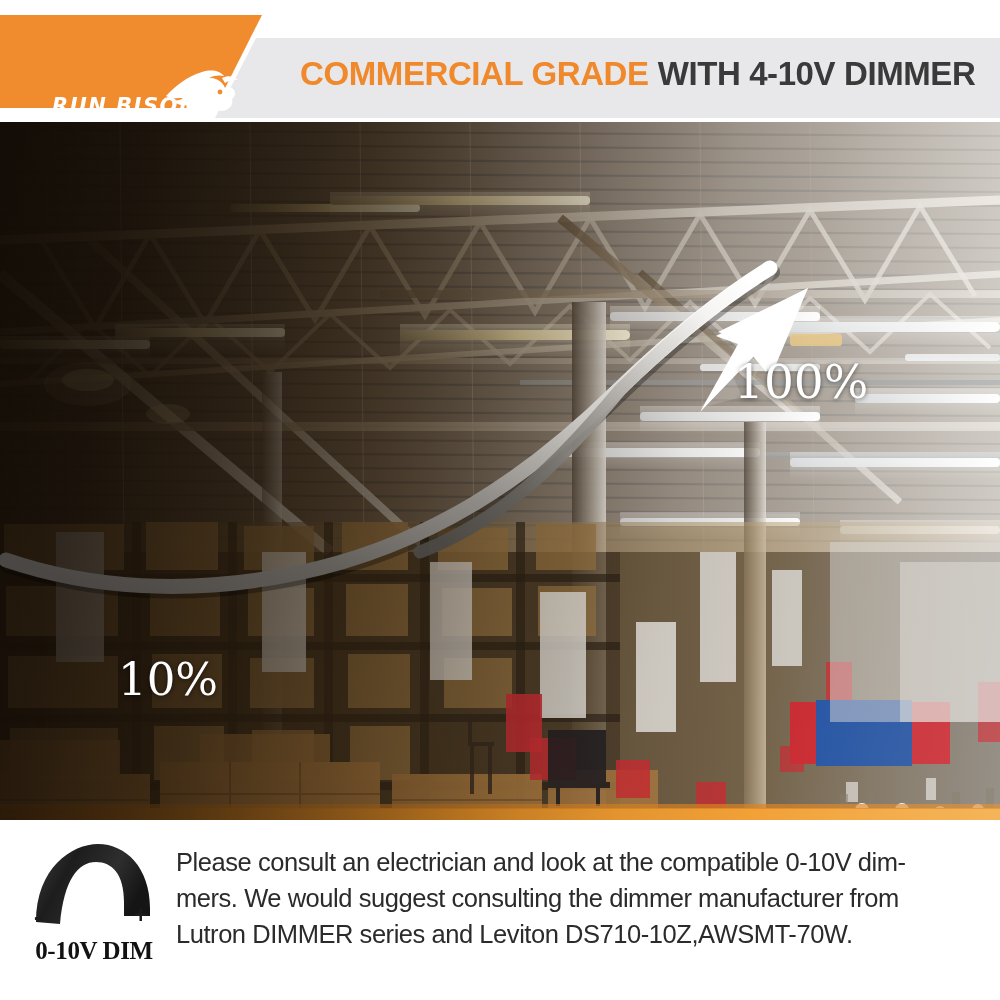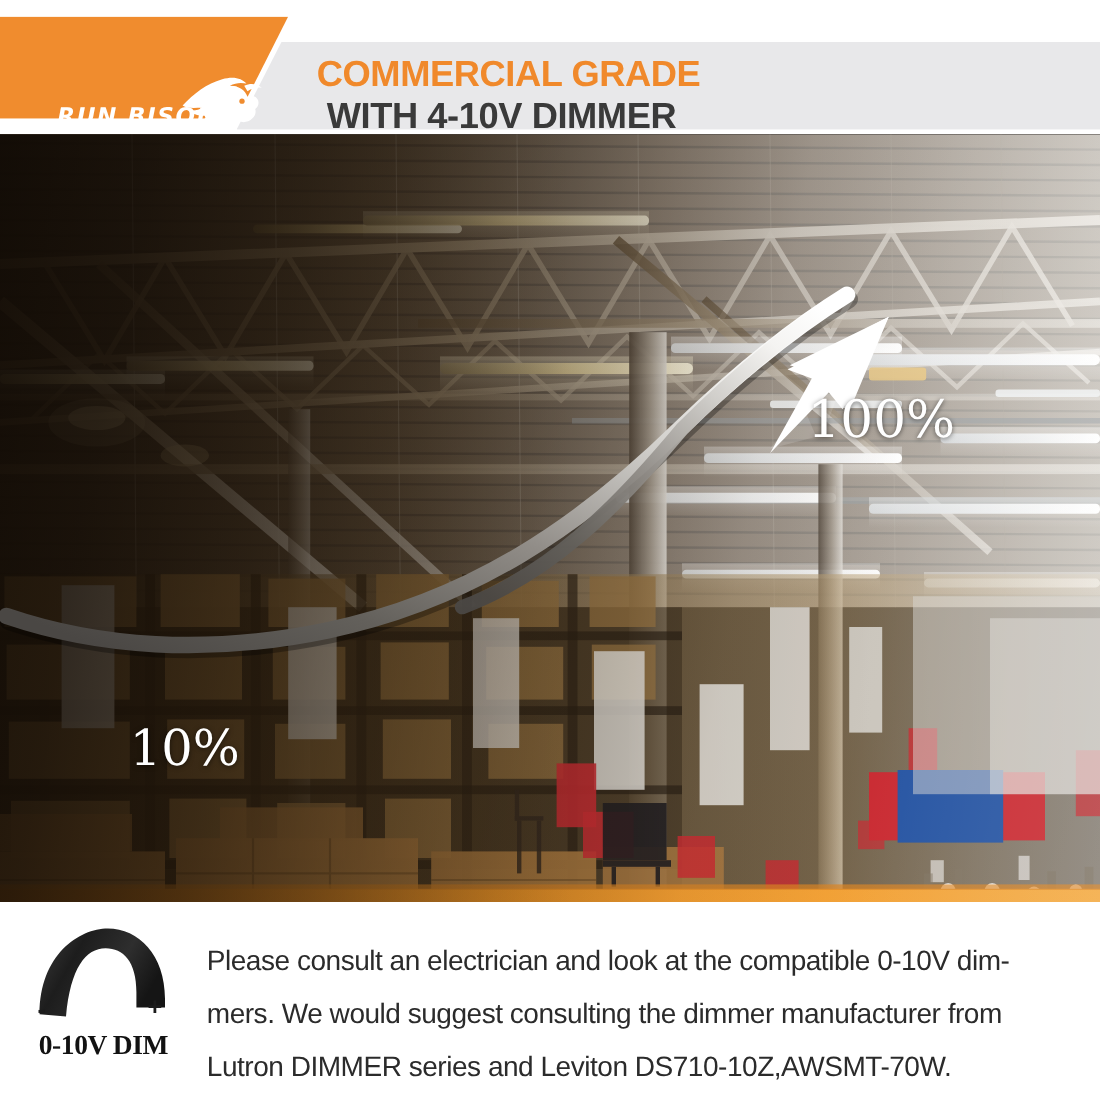--- a/index.html
+++ b/index.html
@@ -25,22 +25,22 @@
     position:absolute; left:22px; top:38px; width:200px; height:52px;
   }
   #brand-wordmark {
     position:absolute; left:30px; top:56px;
     font-family:"DejaVu Sans", sans-serif;
     font-size:21px; font-weight:bold; font-style:italic;
     letter-spacing:1.5px; color:#ffffff; white-space:nowrap;
   }
   #bison-mark { position:absolute; left:140px; top:28px; width:78px; height:62px; }
   #header-title {
-    position:absolute; left:288px; top:48px; width:690px; height:52px;
-    display:flex; white-space:nowrap;flex-direction:column;
+    position:absolute; left:300px; top:48px; width:690px; height:52px;
+    display:flex; align-items:center; white-space:nowrap;
   }
   .hdr-accent {
     font-family:"Liberation Sans", sans-serif;
     font-size:33px; font-weight:bold; color:#f0892b;
     letter-spacing:-0.4px;
   }
   .hdr-main {
     font-family:"Liberation Sans", sans-serif;
     font-size:33px; font-weight:bold; color:#3a3a3a;
     letter-spacing:-0.4px; margin-left:9px;
@@ -106,21 +106,21 @@
     font-family:Liberation Serif, serif;
     font-size:25px; font-weight:bold; color:#121212;
     letter-spacing:-0.4px;
   }
   #footer-text {
     position:absolute; left:176px; top:24px; width:805px;
     font-family:"Liberation Sans", sans-serif;
     font-size:25.5px; line-height:36px; color:#2b2b2b;
     letter-spacing:-0.45px;
   }
-  #footer-text p { margin:12px; }
+  #footer-text p { margin:0; }
 </style>
 </head>
 <body>
 
 <div id="header">
 
   <div id="header-gray-band"></div>
   <div id="header-orange-band"></div>
 
   <div id="brand-logo">

